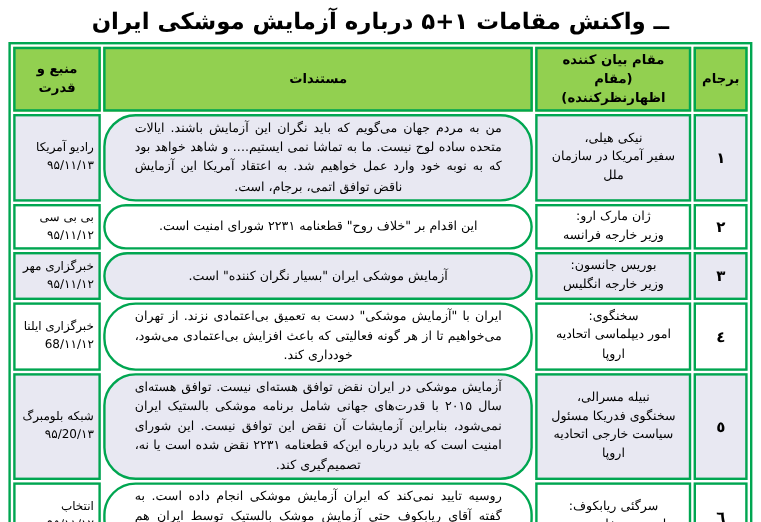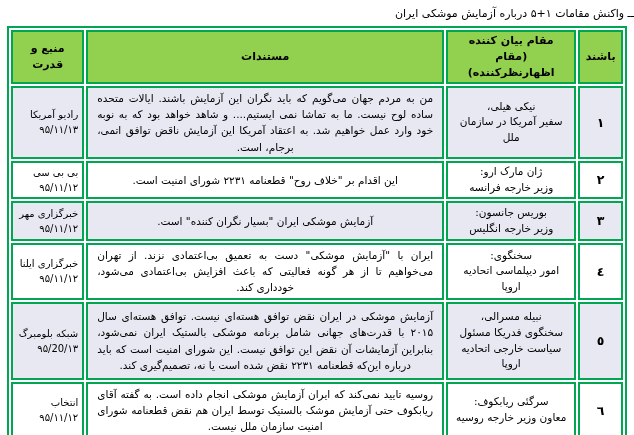--- a/index.html
+++ b/index.html
@@ -11,23 +11,23 @@
     color: #000000;
   }
   .page {
     width: 634px;
     height: 435px;
     overflow: hidden;
     background: #ffffff;
   }
   .doc-title {
     direction: rtl;
-    text-align: right;
-    font-weight: normal;
-    font-size: 11px;
+    text-align: center;
+    font-weight: bold;
+    font-size: 19px;
     padding: 7px 0 4px 0;
     letter-spacing: 0;
   }
   table.reactions {
     direction: rtl;
     table-layout: fixed;
     border-collapse: separate;
     border-spacing: 2px;
     background: #ffffff;
     border: 2px solid #00A651;
@@ -58,21 +58,22 @@
     text-align: center;
     font-size: 10.5px;
     white-space: pre-line;
     line-height: 1.5;
   }
   td.cell-evidence {
     text-align: justify;
     text-align-last: center;
     font-size: 10.5px;
     line-height: 1.55;
-    padding: 2px 9px;
+    padding: 2px 24px;
+    border-radius: 27px;
   }
   td.cell-source {
     text-align: right;
     font-size: 10px;
     white-space: pre-line;
     line-height: 1.5;
   }
   tr.alt td { background: #E8E8F2; }
   tr.plain td { background: #ffffff; }
   col.c-no { width: 44px; }
@@ -95,21 +96,21 @@
 
   <table class="reactions">
     <colgroup>
       <col class="c-no">
         <col class="c-official">
         <col class="c-evidence">
         <col class="c-source">
     </colgroup>
     <thead>
       <tr>
-        <th>باشند</th>
+        <th>برجام</th>
         <th>مقام بیان کننده
 (مقام اظهارنظرکننده)</th>
         <th>مستندات</th>
         <th>منبع و قدرت</th>
       </tr>
     </thead>
     <tbody>
       <tr class="alt r1">
         <td class="cell-no">۱</td>
         <td class="cell-official">نیکی هیلی،
@@ -133,21 +134,21 @@
         <td class="cell-evidence">آزمایش موشکی ایران "بسیار نگران کننده" است.</td>
         <td class="cell-source">خبرگزاری مهر
 ۹۵/۱۱/۱۲</td>
       </tr>
       <tr class="plain r4">
         <td class="cell-no">٤</td>
         <td class="cell-official">سخنگوی:
 امور دیپلماسی اتحادیه اروپا</td>
         <td class="cell-evidence">ایران با "آزمایش موشکی" دست به تعمیق بی‌اعتمادی نزند. از تهران می‌خواهیم تا از هر گونه فعالیتی که باعث افزایش بی‌اعتمادی می‌شود، خودداری کند.</td>
         <td class="cell-source">خبرگزاری ایلنا
-۹۵/۱۱/۱۲</td>
+68/۱۱/۱۲</td>
       </tr>
       <tr class="alt r5">
         <td class="cell-no">٥</td>
         <td class="cell-official">نبیله مسرالی،
 سخنگوی فدریکا مسئول
 سیاست خارجی اتحادیه اروپا</td>
         <td class="cell-evidence">آزمایش موشکی در ایران نقض توافق هسته‌ای نیست. توافق هسته‌ای سال ۲۰۱۵ با قدرت‌های جهانی شامل برنامه موشکی بالستیک ایران نمی‌شود، بنابراین آزمایشات آن نقض این توافق نیست. این شورای امنیت است که باید درباره این‌که قطعنامه ۲۲۳۱ نقض شده است یا نه، تصمیم‌گیری کند.</td>
         <td class="cell-source">شبکه بلومبرگ
 ۹۵/20/۱۳</td>
       </tr>

